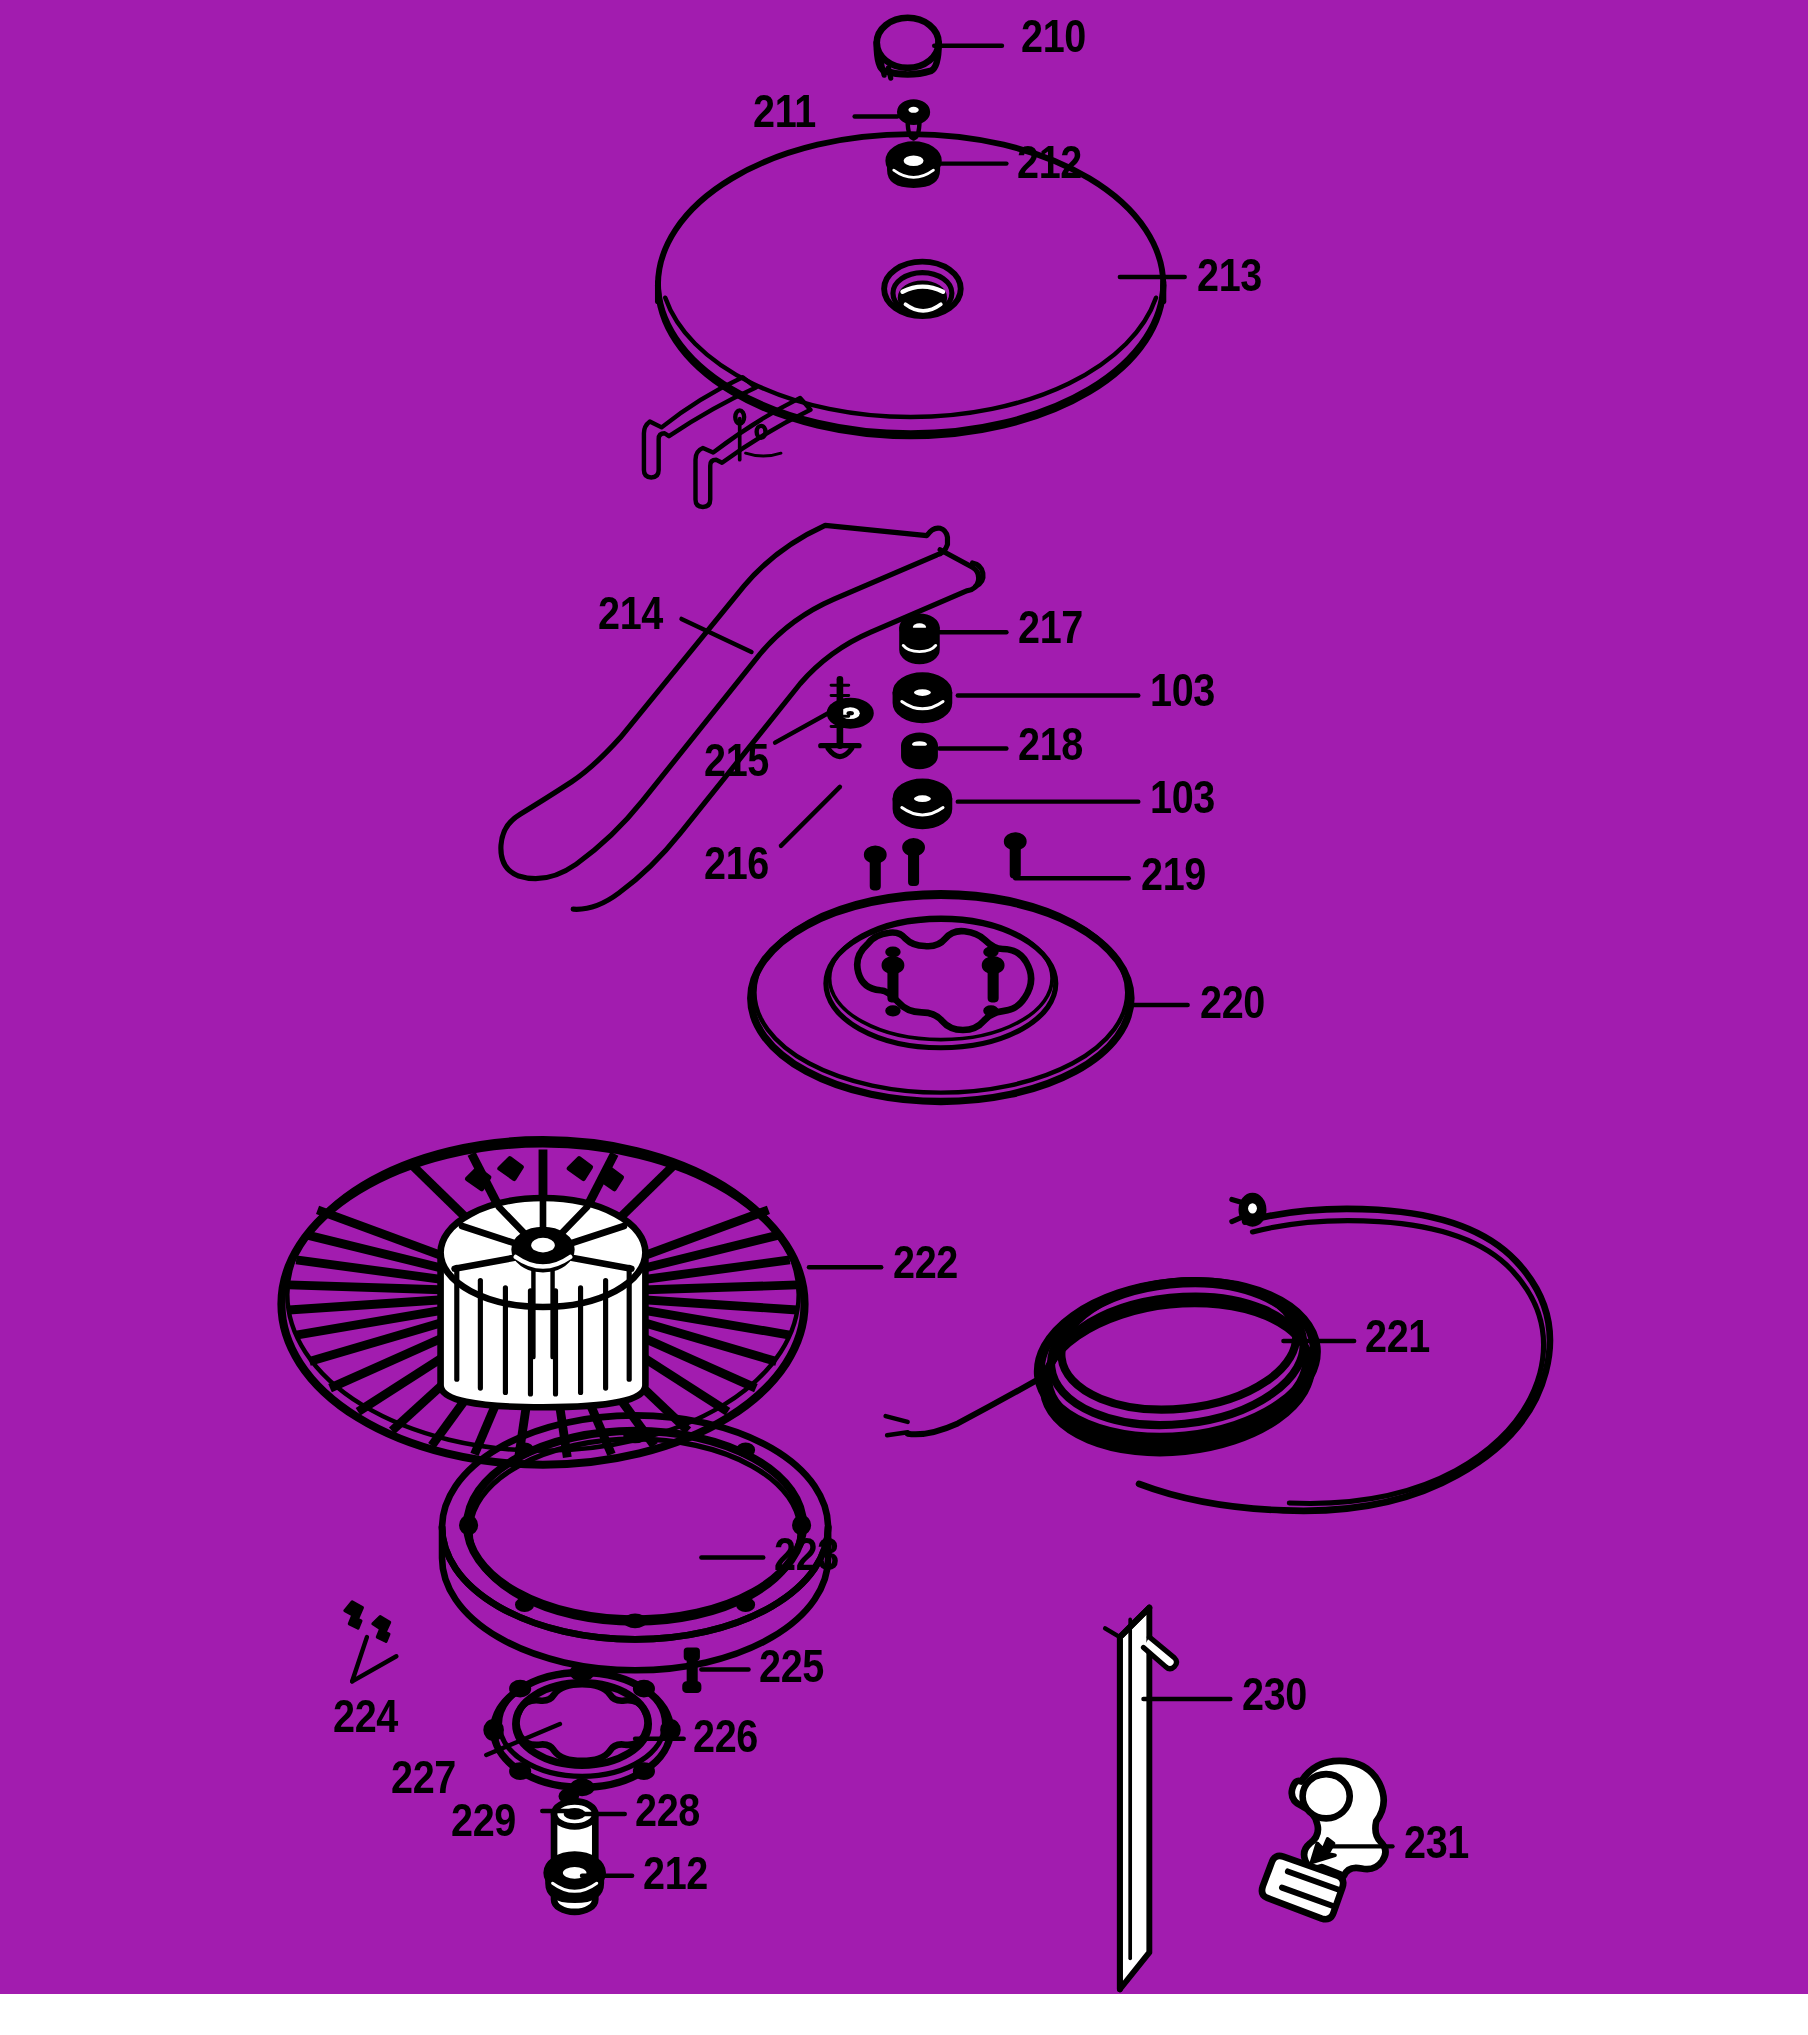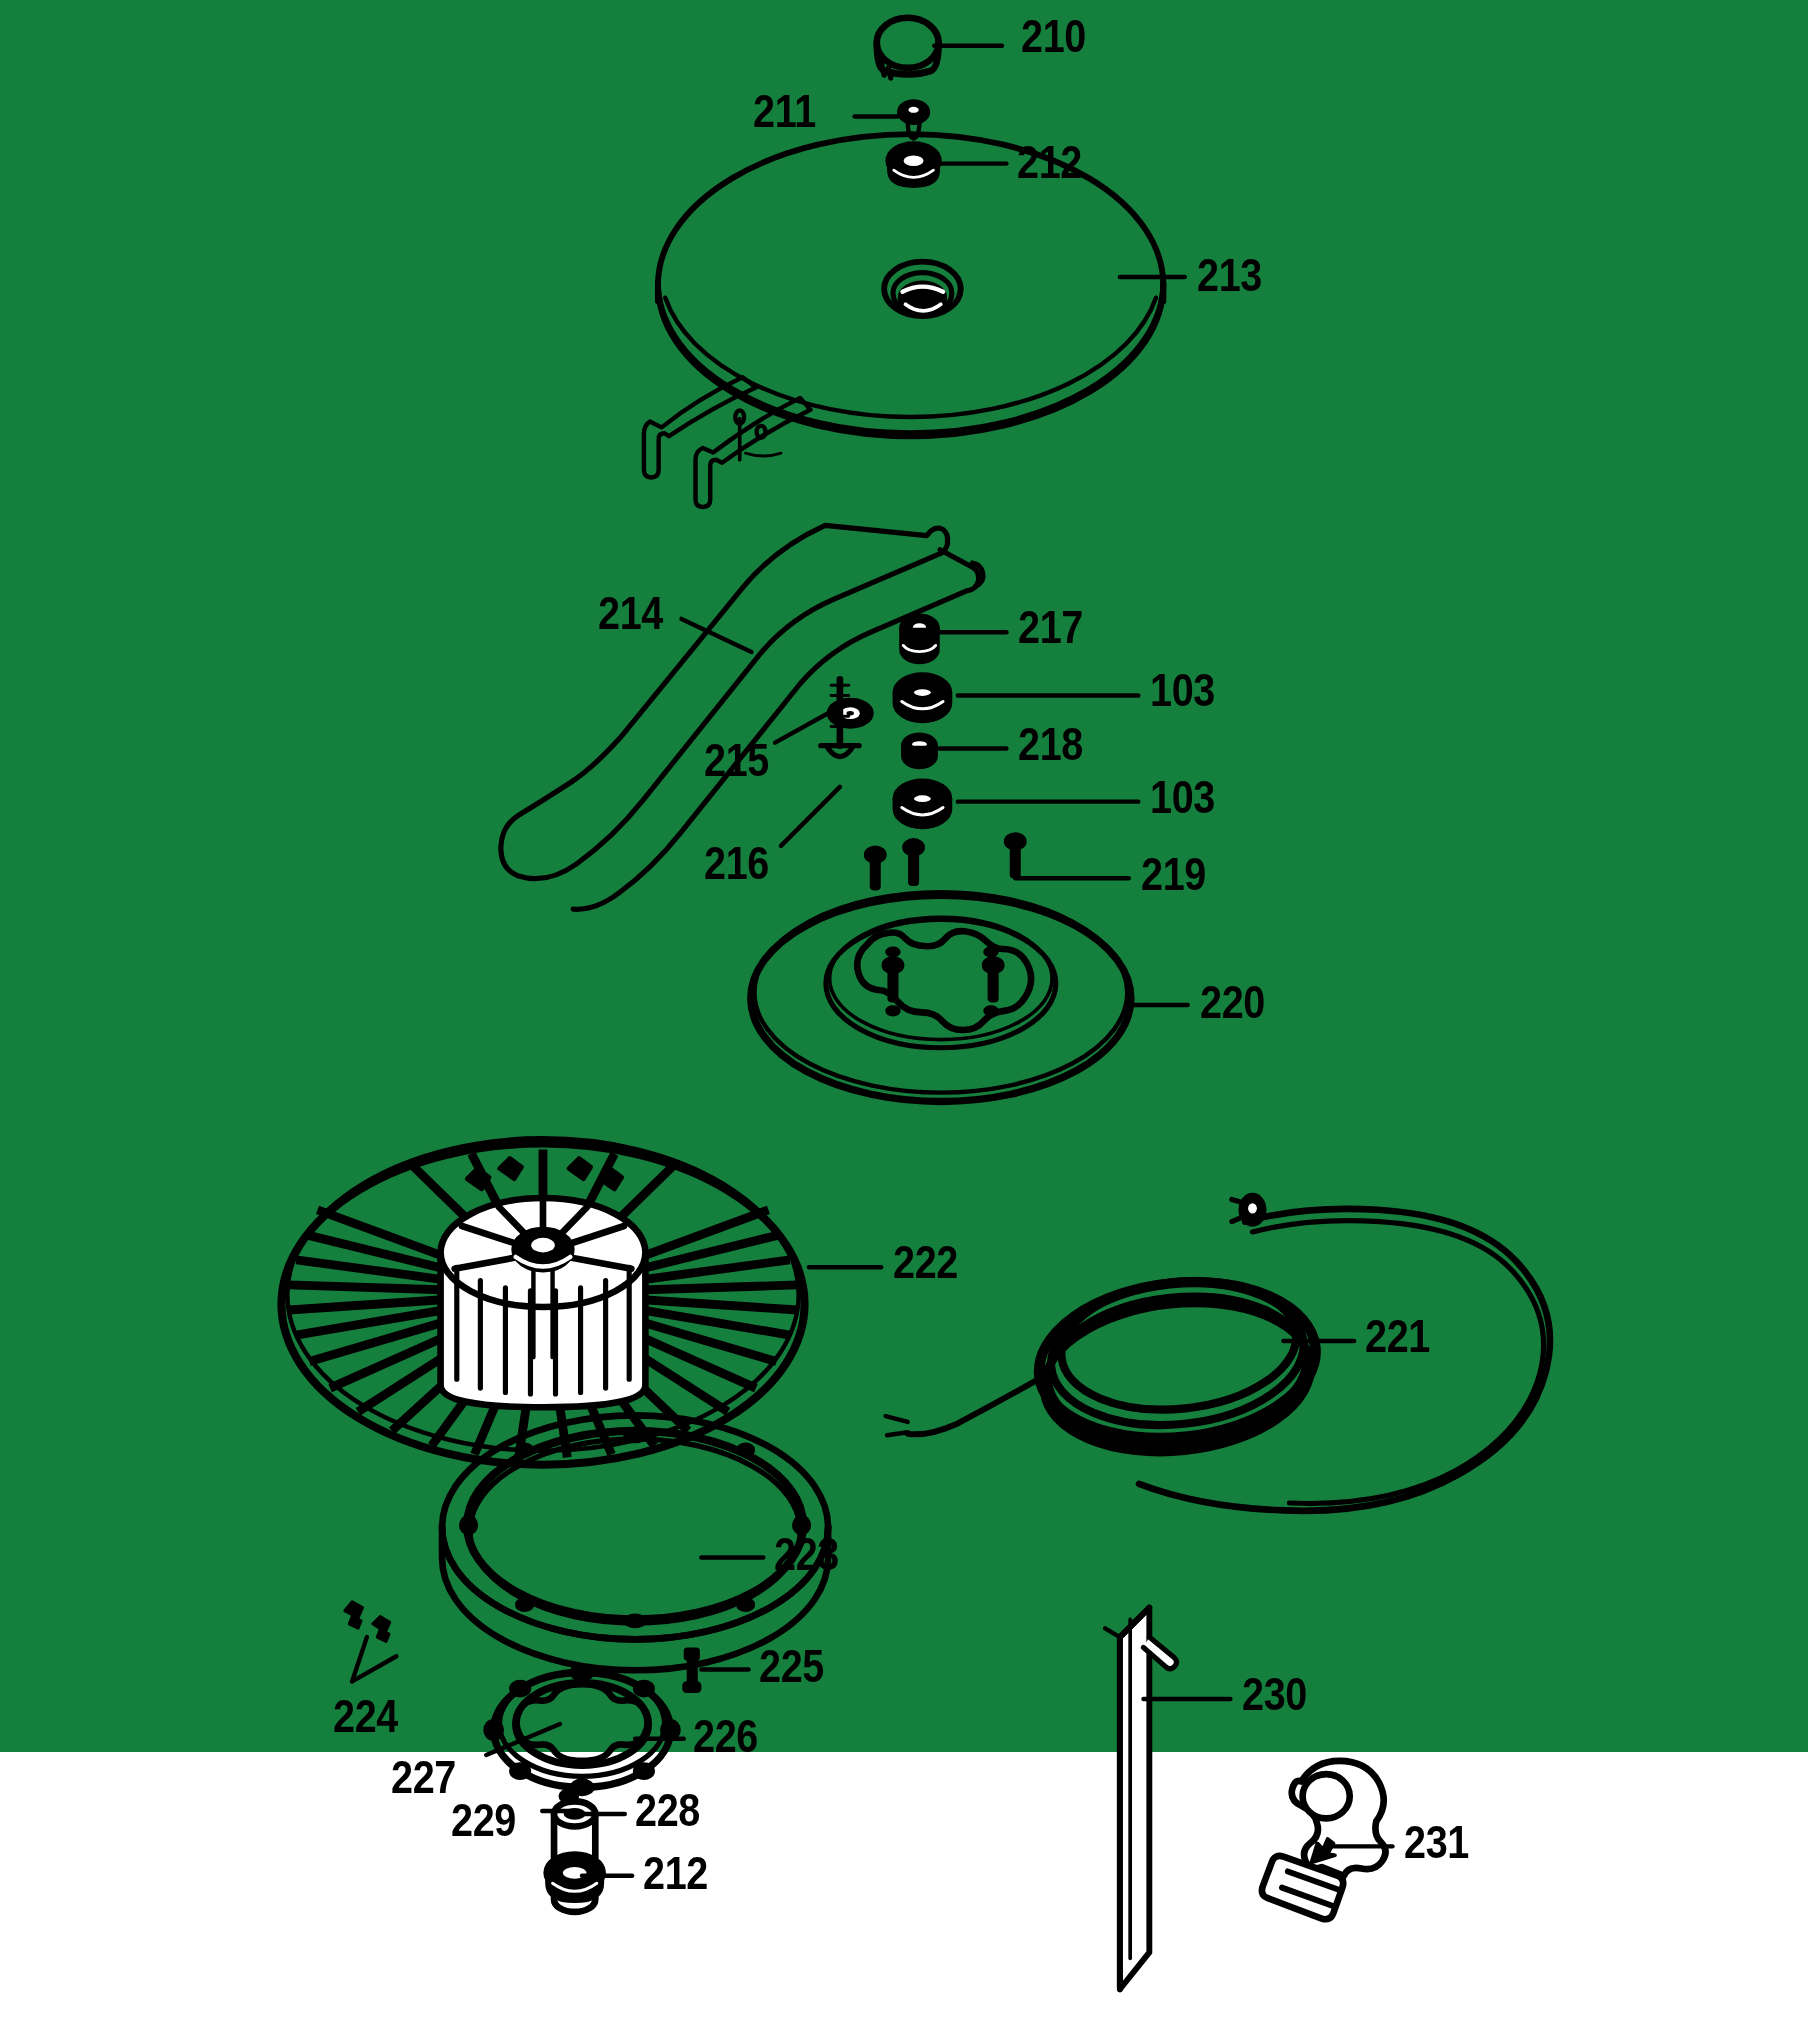--- a/index.html
+++ b/index.html
@@ -5,22 +5,22 @@
 <style>
   html,body{margin:0;padding:0;background:#ffffff;}
   body{
     font-family:"Liberation Sans","DejaVu Sans",sans-serif;
     width:1808px;height:2035px;
     overflow:hidden;
     position:relative;
   }
   #sheet{
     position:relative;
-    width:1808px;height:1752px;
-    background:#15803d;
+    width:1808px;height:1994px;
+    background:#a21caf;
   }
   #diagram{
     position:absolute;left:0;top:0;
     width:1808px;height:2035px;
   }
   .lbl{
     position:absolute;
     font-family:"Liberation Sans","DejaVu Sans",sans-serif;
     font-weight:bold;
     color:#000000;

